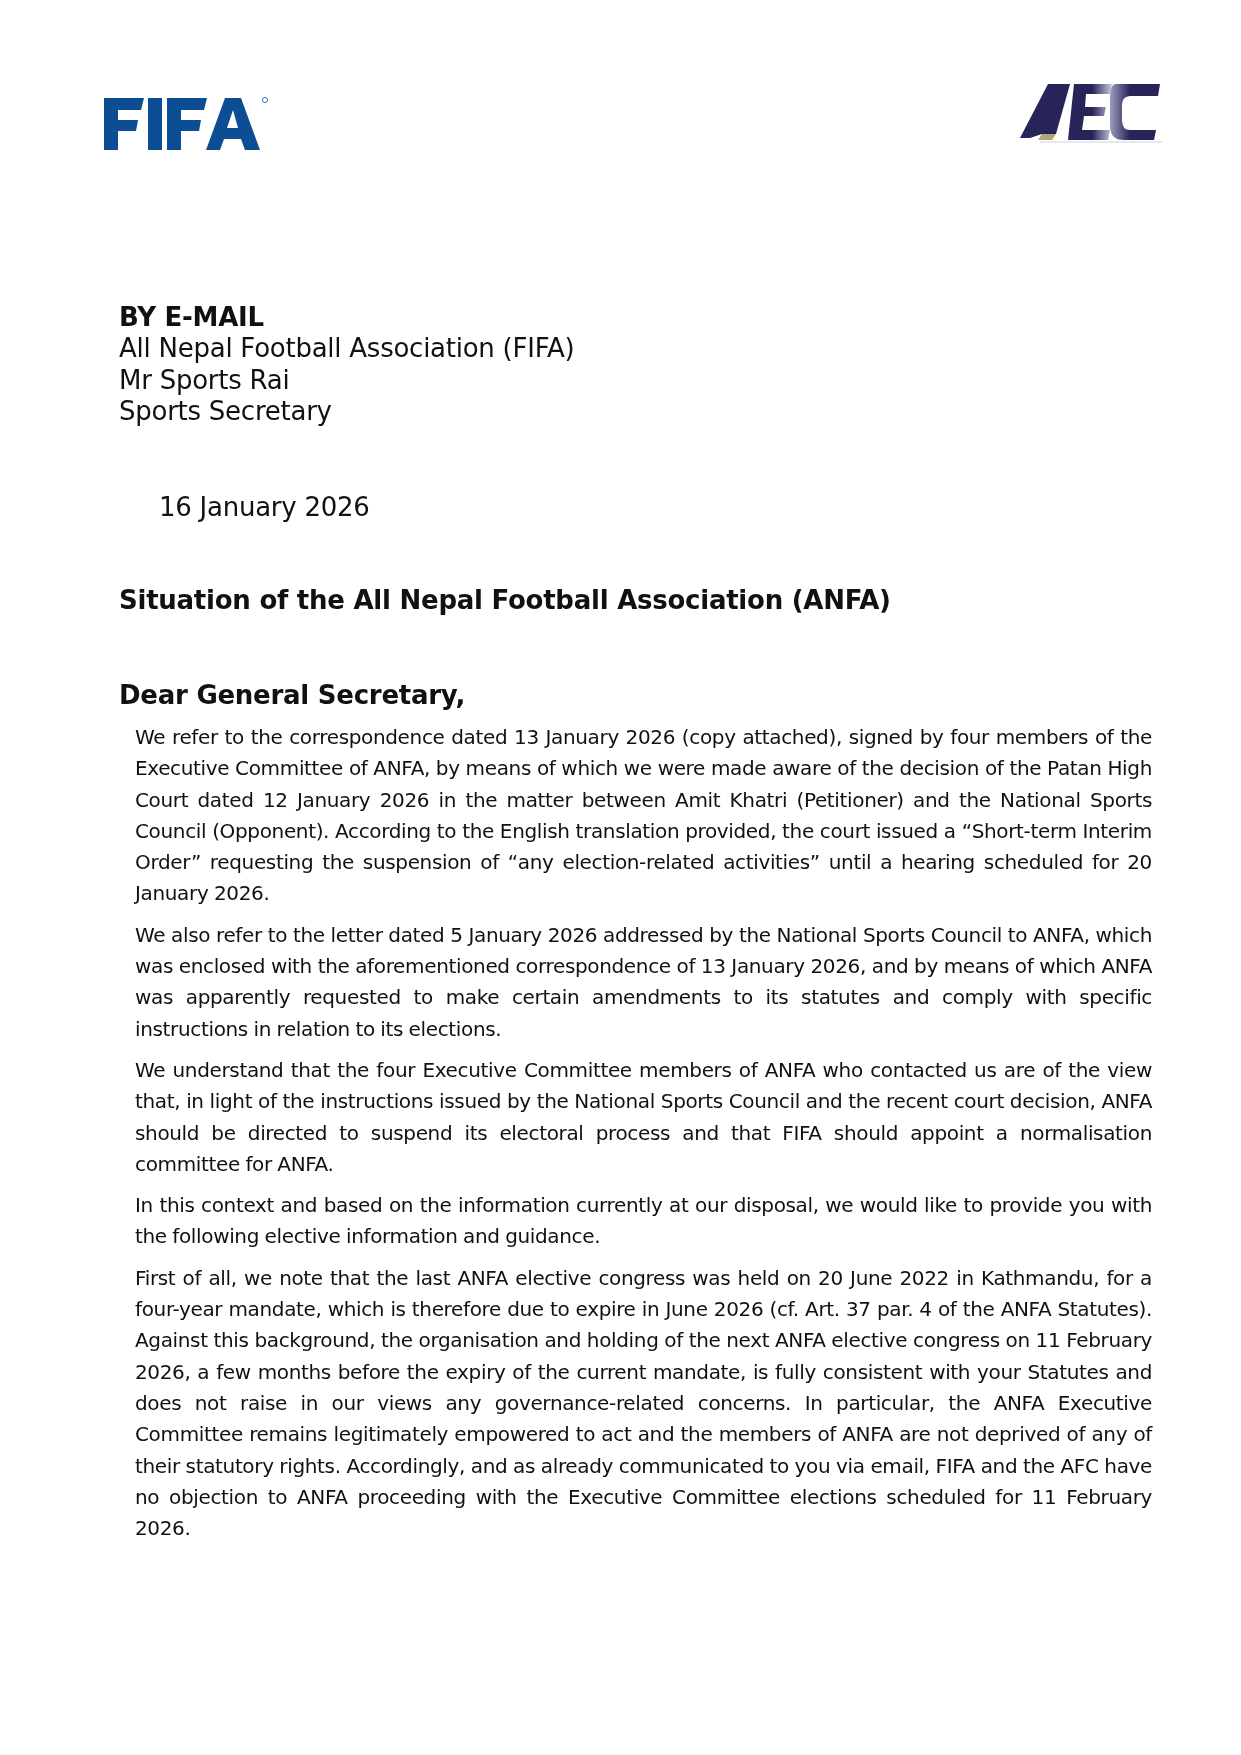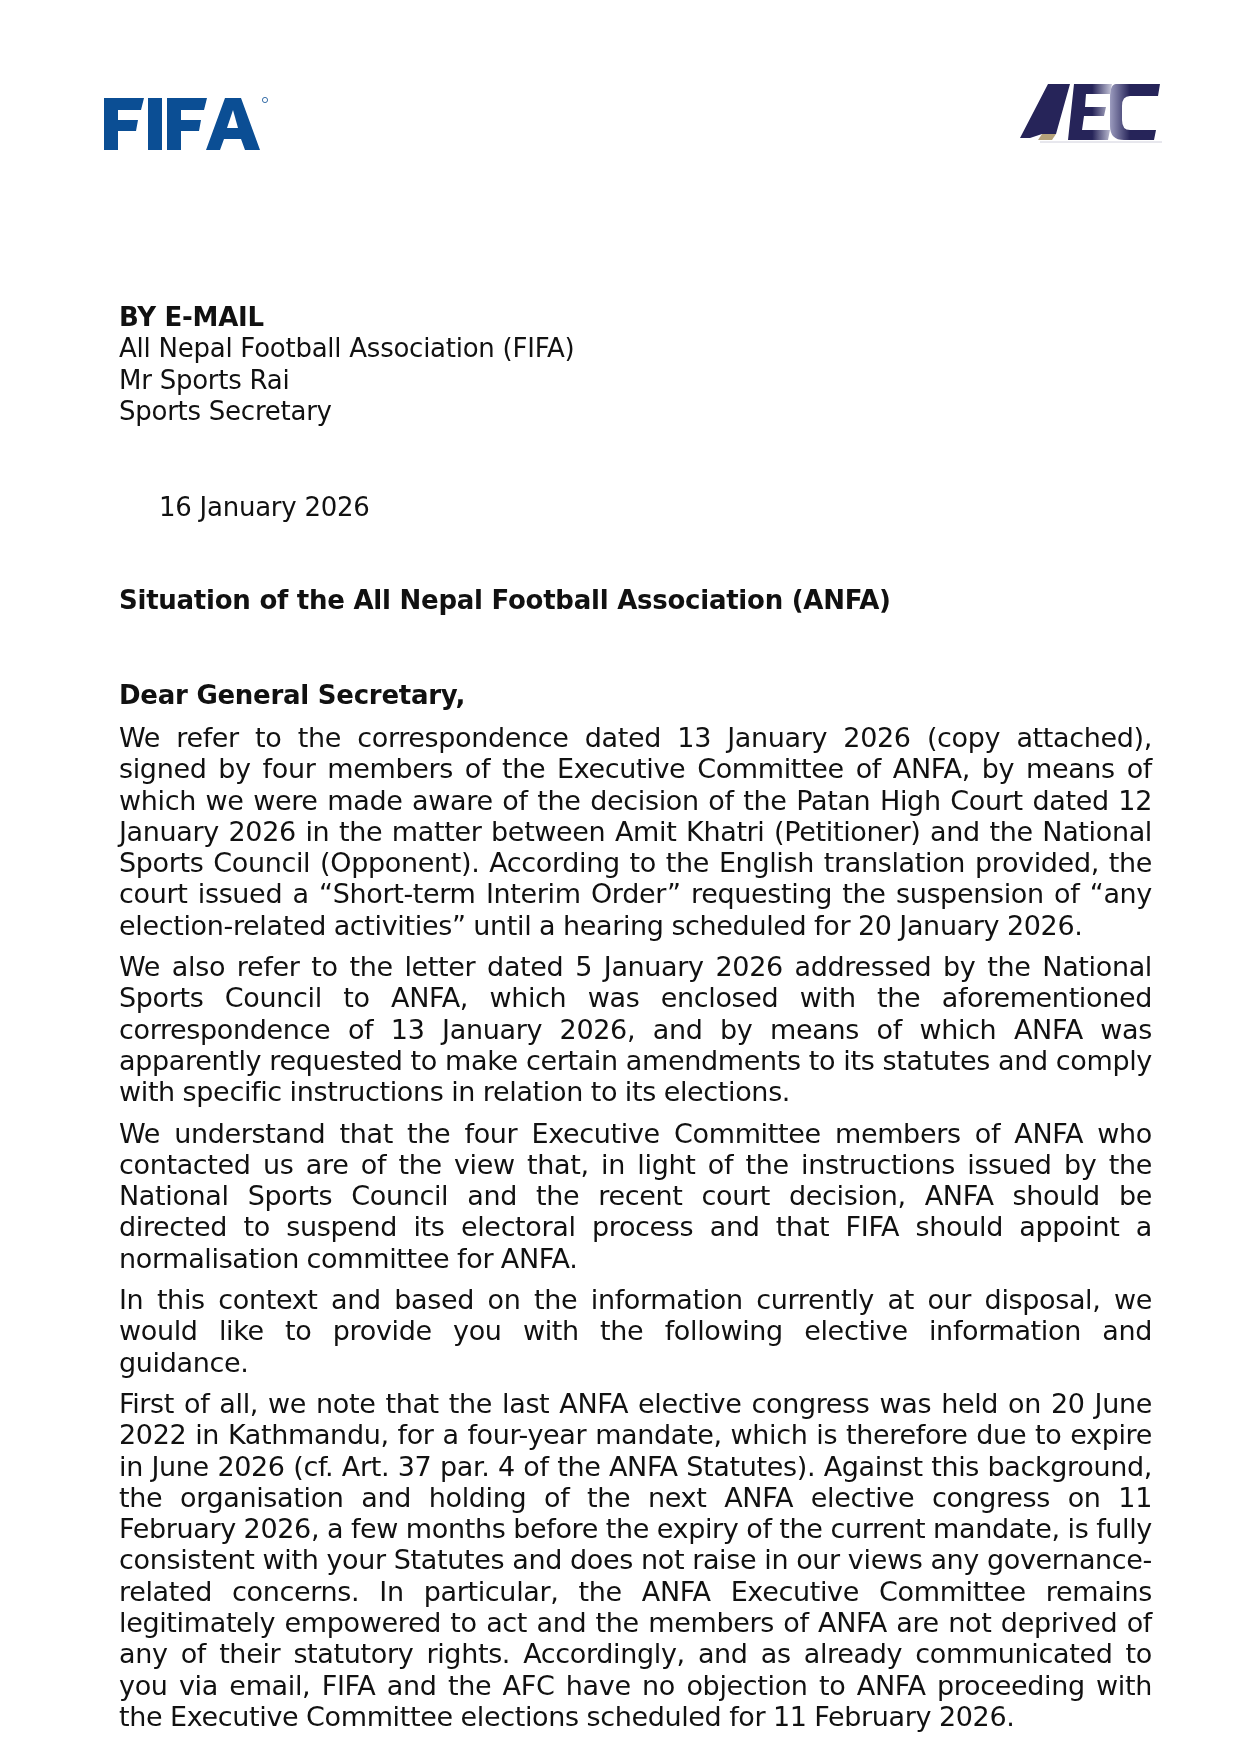--- a/index.html
+++ b/index.html
@@ -47,23 +47,23 @@
     .date { position: absolute; top: 492px; left: 0; margin-left: 40px; }
     .subject { position: absolute; top: 585px; left: 0; text-align: center; }
     .salutation { position: absolute; top: 680px; left: 0; font-weight: bold; }
     .body-text {
       position: absolute;
       top: 722px;
       left: 0;
       width: 1033px;
     }
     .para {
-      font-size: 27px;
+      font-size: 20px;
       line-height: 31.3px;
-      margin: 0 0 10px 0;
+      margin: 0 0 10px 16px;
       text-align: justify;
       text-align-last: left;
       letter-spacing: -0.35px;
       word-spacing: -0.5px;
     }
   </style>
 </head>
 <body>
 
 <div class="logo-fifa">

